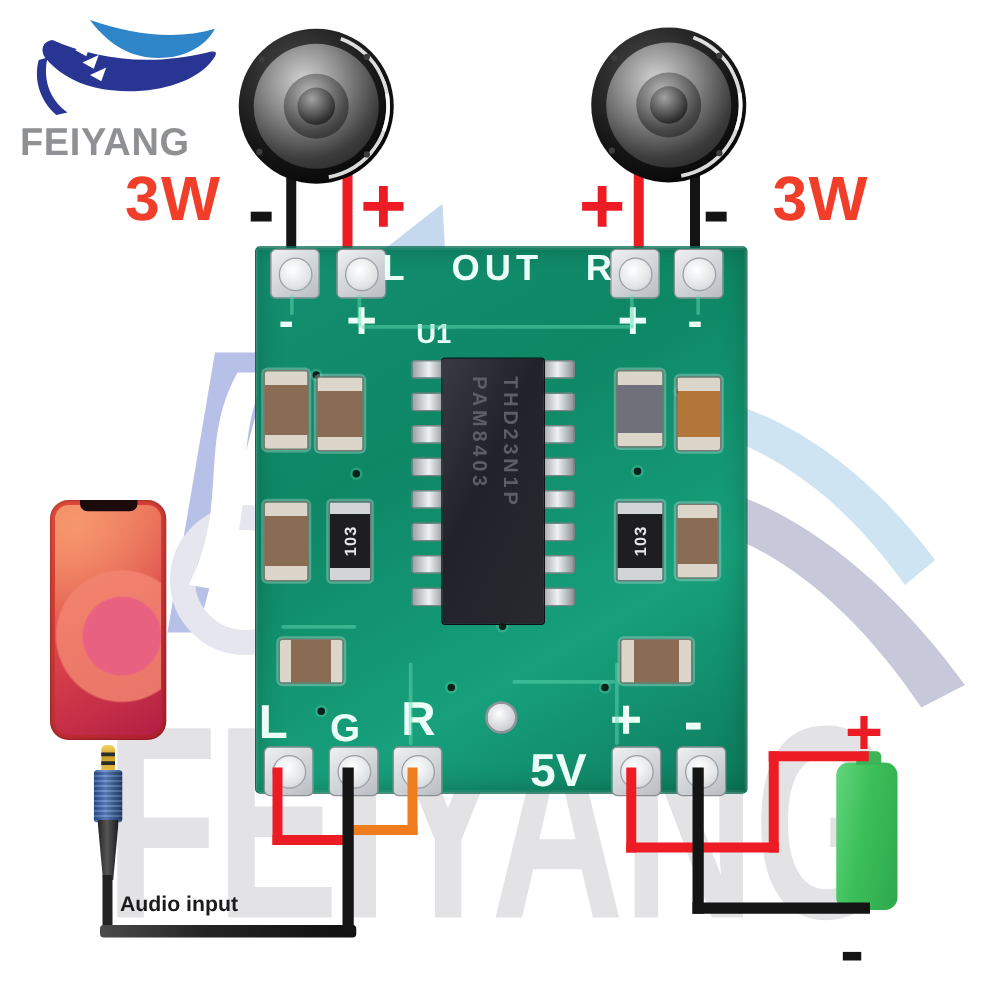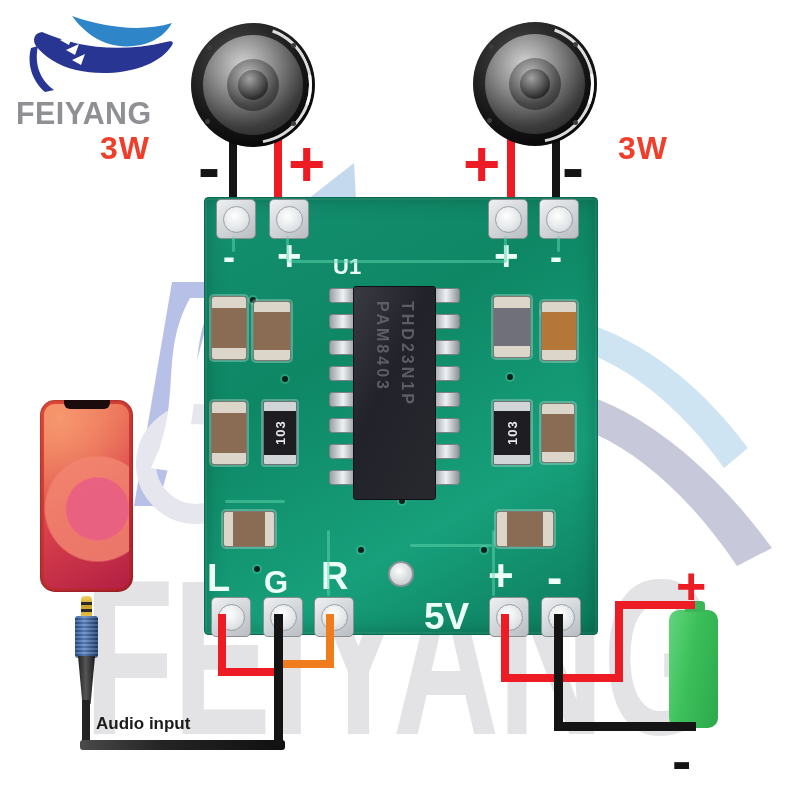--- a/index.html
+++ b/index.html
@@ -35,21 +35,21 @@
   .wire{z-index:5;}
   .wire.red{background:#ed1c24;}
   .wire.black{background:#141414;}
   .wire.orange{background:#f07d1d;}
   .topwire{z-index:3;}
 
   
   .mark{font-weight:900;line-height:1;z-index:6;}
   .mark.red{color:#ed1c24;}
   .mark.blk{color:#141414;}
-  .power{font-size:32px;font-weight:900;color:#f03e2a;z-index:6;letter-spacing:1px;
+  .power{font-size:50px;font-weight:900;color:#f03e2a;z-index:6;letter-spacing:1px;
          text-shadow:-3px -3px 0 #fff,3px -3px 0 #fff,-3px 3px 0 #fff,3px 3px 0 #fff,
                      0 -3px 0 #fff,0 3px 0 #fff,-3px 0 0 #fff,3px 0 0 #fff;}
 
   
   .board{left:204px;top:197px;width:392px;height:436px;z-index:3;border-radius:4px;
          background:linear-gradient(150deg,#149070,#0e8765 35%,#17a07b 70%,#0c7a5c);
          border:1px solid #0a6b52;
          box-shadow:inset 0 0 0 2px rgba(255,255,255,.06),inset 0 0 20px rgba(0,40,25,.35);}
   .pad{position:absolute;width:38px;height:38px;border-radius:5px;border:1px solid #8a8f94;
        background:linear-gradient(145deg,#eef0f2,#b9bdc2);}
@@ -192,20 +192,21 @@
     <div class="pad" style="left:109px;top:399px;">
         <i></i>
       </div>
     <div class="pad" style="left:284px;top:399px;">
         <i></i>
       </div>
     <div class="pad" style="left:336px;top:399px;">
         <i></i>
       </div>
 
+    <div class="silk" style="left:101px;top:3px;font-size:29px;word-spacing:22px;letter-spacing:4px;">L OUT R</div>
     <div class="silk" style="left:18px;top:41px;font-size:36px;">-</div>
     <div class="silk" style="left:72px;top:37px;font-size:42px;">+</div>
     <div class="silk" style="left:289px;top:37px;font-size:42px;">+</div>
     <div class="silk" style="left:345px;top:41px;font-size:36px;">-</div>
     <div class="silk" style="left:128px;top:58px;font-size:22px;">U1</div>
     <div class="silk" style="left:2px;top:361px;font-size:38px;">L</div>
     <div class="silk" style="left:59px;top:369px;font-size:31px;">G</div>
     <div class="silk" style="left:116px;top:359px;font-size:38px;">R</div>
     <div class="silk" style="left:219px;top:400px;font-size:37px;">5V</div>
     <div class="silk" style="left:283px;top:356px;font-size:44px;">+</div>

